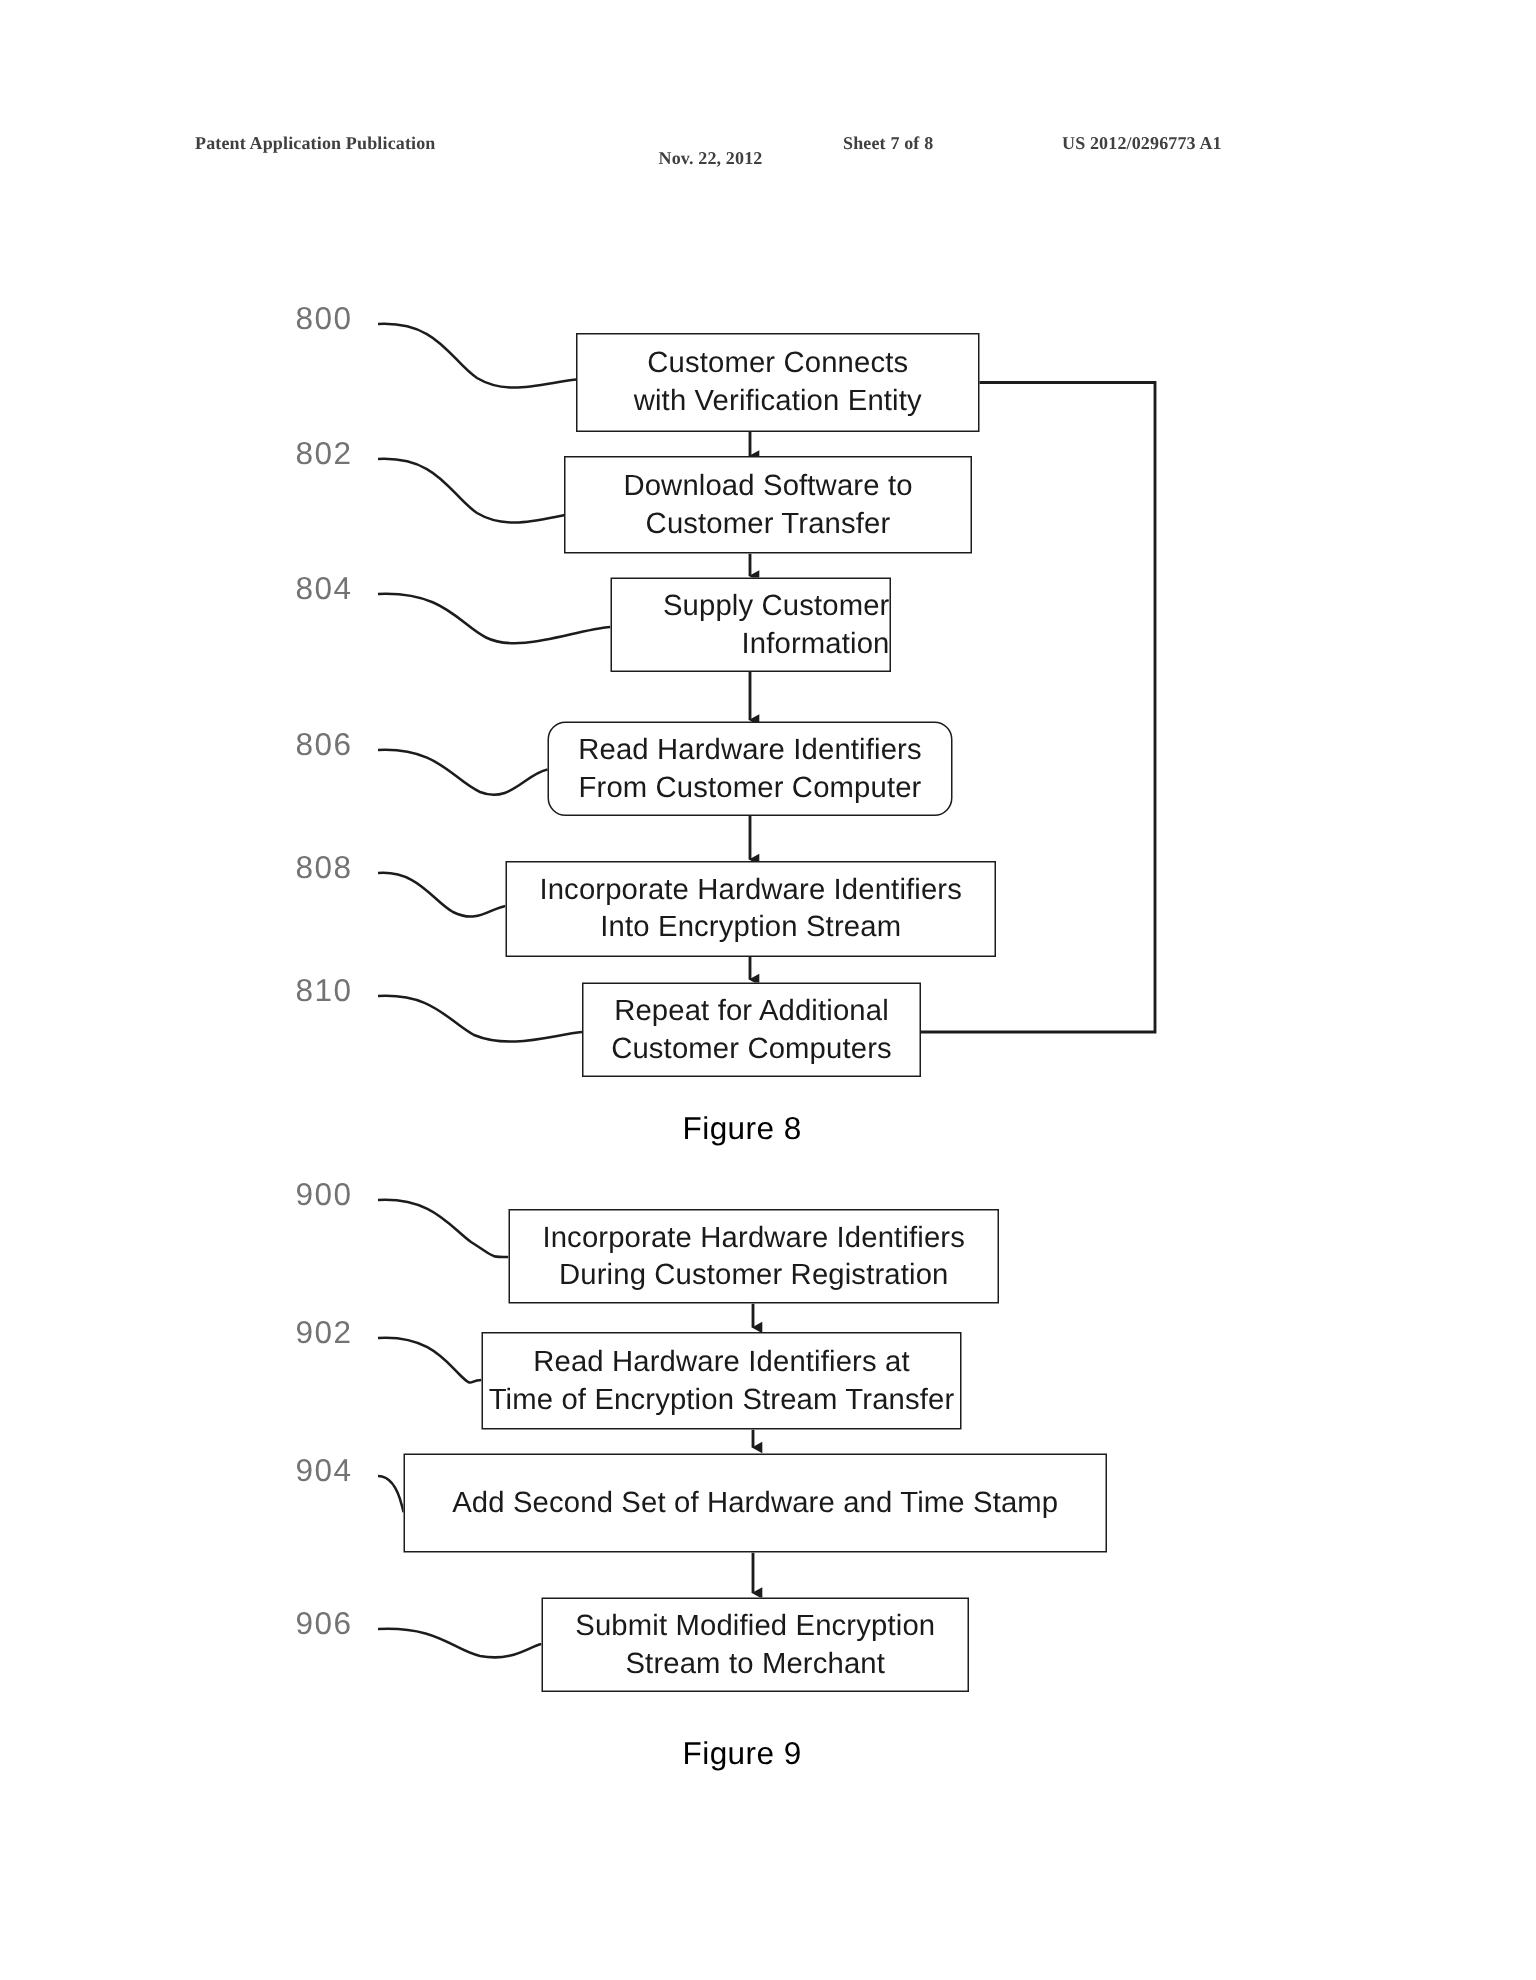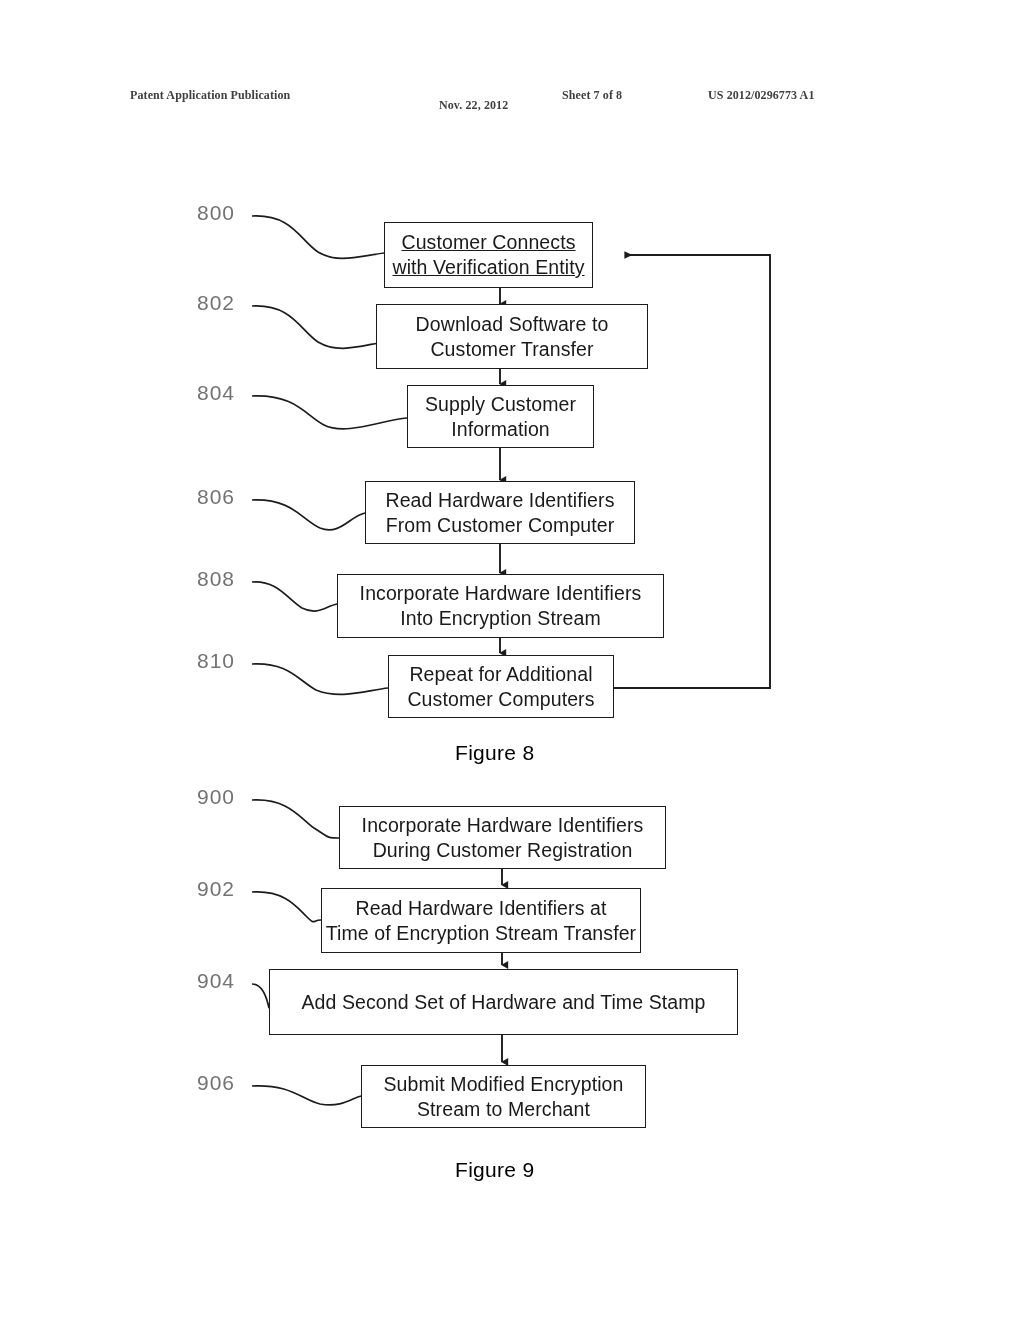--- a/index.html
+++ b/index.html
@@ -148,36 +148,36 @@
     <g stroke="#1c1c1c" stroke-width="1.7" fill="none">
       <path d="M252,800 C288,798 300,818 314,828 C330,838 326,838 339,838"></path>
       <path d="M252,892 C284,890 296,906 306,916 C316,926 312,920 321,920"></path>
       <path d="M252,984 C262,984 266,996 268,1004 C270,1012 268,1004 269,1004"></path>
       <path d="M252,1086 C292,1084 302,1100 320,1104 C342,1108 352,1098 361,1096"></path>
     </g>
   </svg>
 
   <div>
 
-    <div class="node" style="left:384px; top:222px; width:209px; height:66px;text-decoration:underline;">
+    <div class="node" style="left:384px; top:222px; width:269px; height:66px;">
       <span class="ln">Customer Connects</span>
       <span class="ln">with Verification Entity</span>
     </div>
 
     <div class="node" style="left:376px; top:304px; width:272px; height:65px;">
       <span class="ln">Download Software to</span>
       <span class="ln">Customer Transfer</span>
     </div>
 
-    <div class="node" style="left:407px; top:385px; width:187px; height:63px;">
+    <div class="node" style="left:407px; top:385px; width:187px; height:63px;align-items:flex-end;">
       <span class="ln">Supply Customer</span>
       <span class="ln">Information</span>
     </div>
 
-    <div class="node" style="left:365px; top:481px; width:270px; height:63px;">
+    <div class="node" style="left:365px; top:481px; width:270px; height:63px;border-radius:12px;">
       <span class="ln">Read Hardware Identifiers</span>
       <span class="ln">From Customer Computer</span>
     </div>
 
     <div class="node" style="left:337px; top:574px; width:327px; height:64px;">
       <span class="ln">Incorporate Hardware Identifiers</span>
       <span class="ln">Into Encryption Stream</span>
     </div>
 
     <div class="node" style="left:388px; top:655px; width:226px; height:63px;">

